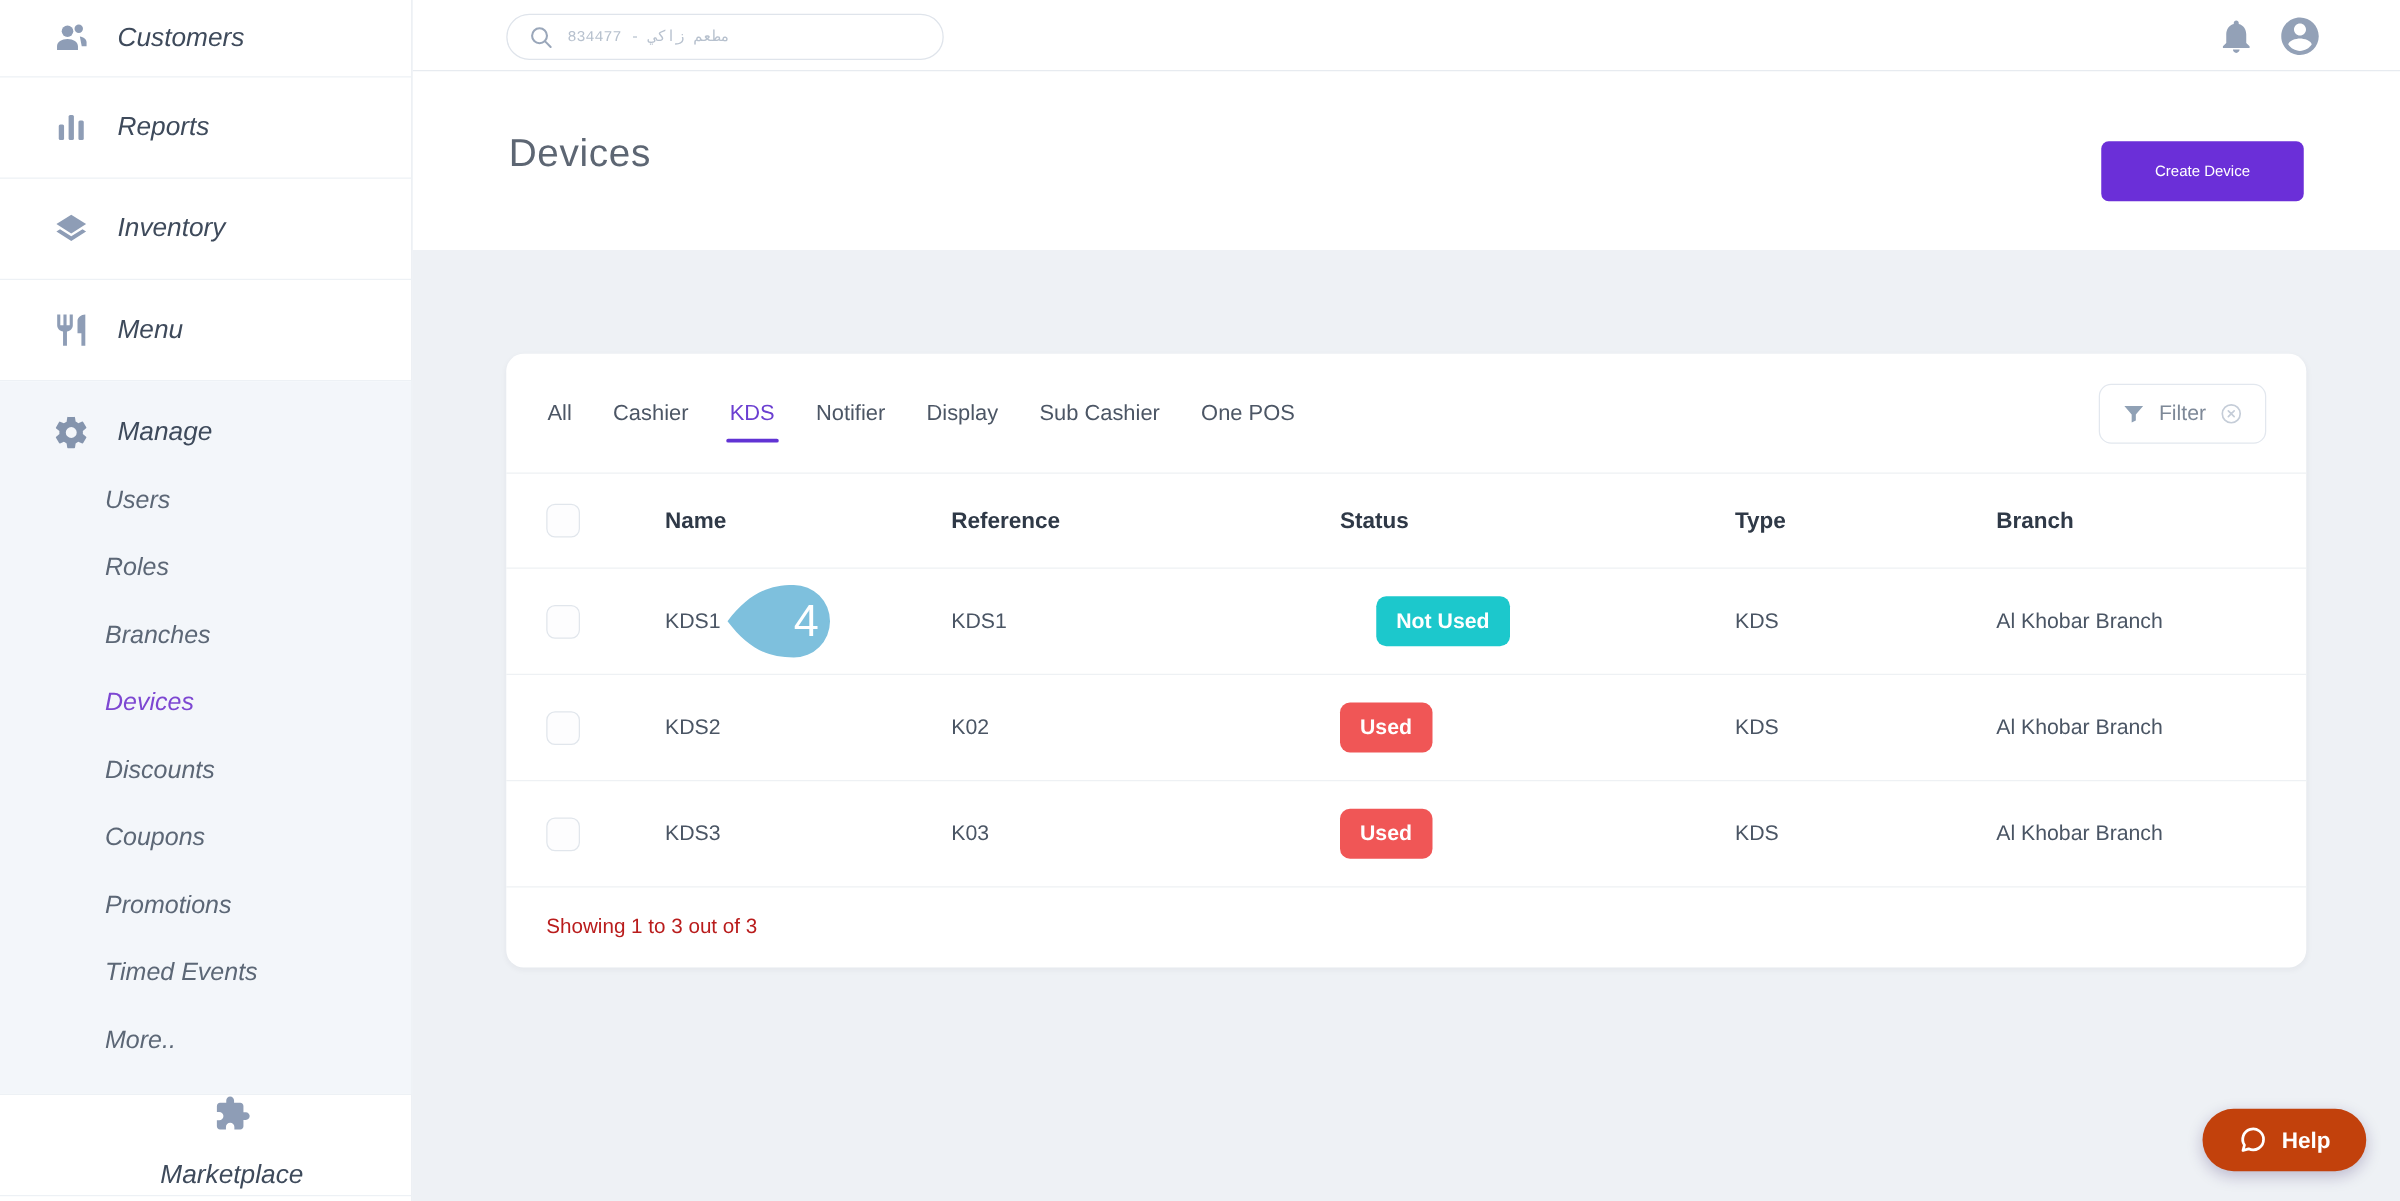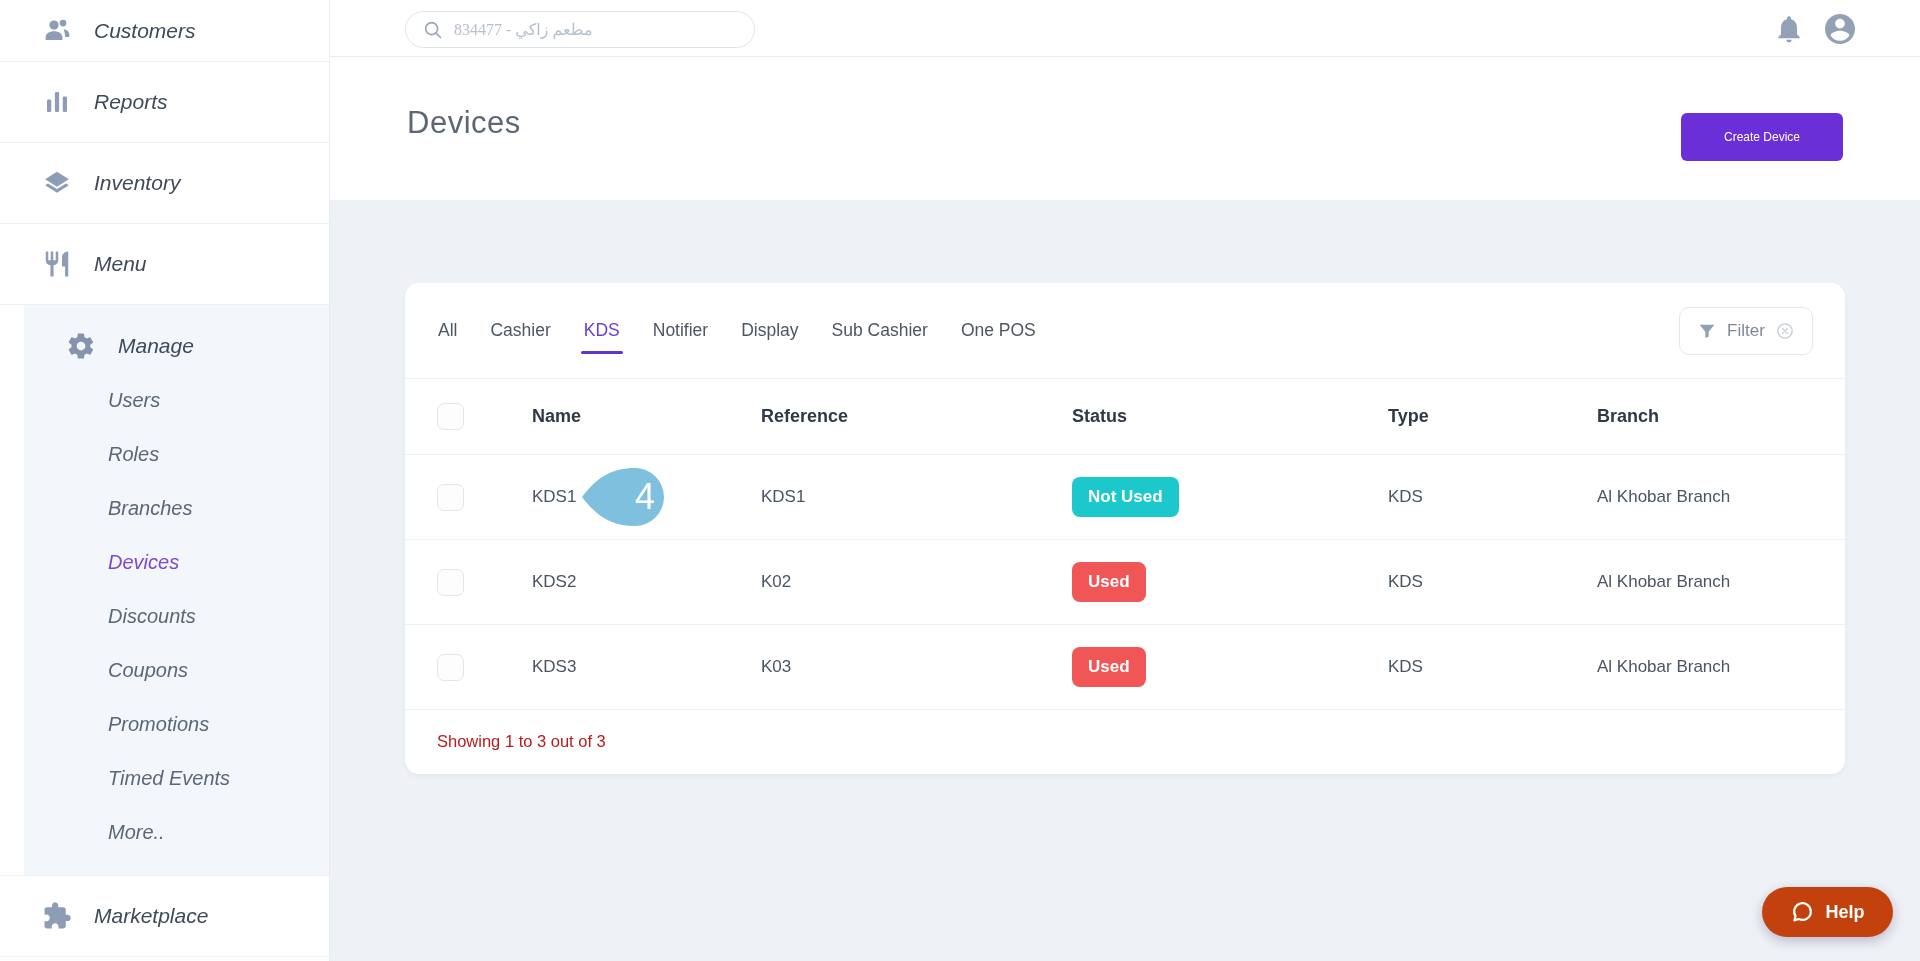--- a/index.html
+++ b/index.html
@@ -5,31 +5,31 @@
   * { margin:0; padding:0; box-sizing:border-box; }
   html,body { width:1920px; height:961px; overflow:hidden; }
   body { font-family:"Liberation Sans","DejaVu Sans",sans-serif; background:#eef1f5; position:relative; color:#3e4a5b; }
   svg { display:block; }
 
   
   .sidebar { position:absolute; left:0; top:0; width:330px; height:961px; background:#fff; border-right:1px solid #e8ecf1; z-index:3;font-style:italic; }
   .side-item { display:flex; align-items:center; gap:22px; padding-left:42px; height:81px; border-bottom:1px solid #edf1f5; font-size:21px; color:#3e4a5b; cursor:pointer; }
   .side-item.first { height:62px; }
   .side-icon { width:30px; height:30px; flex:0 0 30px; }
-  .manage-section { background:#f3f6fa; padding-bottom:16px;margin-left:24px; }
+  .manage-section { background:#f3f6fa; padding-bottom:16px; }
   .manage-head { display:flex; align-items:center; gap:22px; padding-left:42px; height:68px; padding-top:14px; font-size:21px; color:#3e4a5b; cursor:pointer; }
   .manage-child { display:block; height:54px; line-height:54px; padding-left:84px; font-size:20px; color:#5c6776; cursor:pointer; }
   .manage-child.active { color:#7d47d2; }
-  .side-item.marketplace { border-top:1px solid #edf1f5; height:82px; }
+  .side-item.marketplace { border-top:1px solid #edf1f5; height:82px;flex-direction:column; }
 
   
   .header-wrap { position:absolute; left:330px; top:0; width:1590px; height:200px; background:#fff; }
   .topbar { height:57px; border-bottom:1px solid #e7ebf0; position:relative; }
   .searchbox { position:absolute; left:75px; top:11px; width:350px; height:37px; border:1px solid #dfe4eb; border-radius:19px; background:#fff; display:flex; align-items:center; gap:10px; padding:0 16px; }
-  .searchbox input { border:none; outline:none; flex:1; font-size:16px; color:#4a5564; background:transparent; font-family:Liberation Serif, serif; direction:ltr; }
+  .searchbox input { border:none; outline:none; flex:1; font-size:12px; color:#4a5564; background:transparent; font-family:Liberation Mono, monospace; direction:ltr; }
   .searchbox input::placeholder { color:#b7c1ce; }
   .bell-btn { position:absolute; right:115px; top:13px; width:32px; height:32px; cursor:pointer; }
   .avatar-btn { position:absolute; right:62px; top:11px; width:36px; height:36px; cursor:pointer; }
   .page-head { position:relative; height:142px; }
   .page-title { position:absolute; left:77px; top:48px; font-size:31px; font-weight:400; color:#5d6673; letter-spacing:.5px; }
   .create-btn { position:absolute; right:77px; top:56px; width:162px; height:48px; background:#6b2fd8; color:#fff; font-size:12px; border:none; border-radius:6px; cursor:pointer; font-family:inherit; }
 
   
   .card { position:absolute; left:405px; top:283px; width:1440px; height:491px; background:#fff; border-radius:14px; box-shadow:0 2px 5px rgba(30,42,60,.05); z-index:2; }
   .tabs-row { display:flex; align-items:center; height:96px; padding:0 32px; border-bottom:1px solid #eef1f4; }
@@ -37,21 +37,21 @@
   .tab.active { color:#6b3fd1; }
   .tab.active::after { content:""; position:absolute; left:-2px; right:-2px; bottom:-7px; height:3px; background:#6133d4; border-radius:2px; }
   .filter-btn { margin-left:auto; width:134px; height:48px; border:1px solid #e2e7ee; border-radius:10px; background:#fff; display:flex; align-items:center; justify-content:center; gap:10px; cursor:pointer; }
   .filter-label { font-size:17px; color:#7e8998; }
 
   .tgrid { display:grid; grid-template-columns:71px 205px 287px 292px 185px 1fr; align-items:center; padding:0 32px;gap:24px; }
   .thead { height:76px; border-bottom:1px solid #eef1f4; font-weight:bold; font-size:18px; color:#2f3947; }
   .trow { height:85px; border-bottom:1px solid #eef1f4; font-size:17px; color:#4a5564; cursor:pointer; }
   .checkbox { width:27px; height:27px; border:1px solid #e1e6ec; border-radius:7px; background:#fdfdfe; cursor:pointer; }
   .badge { display:inline-block; height:40px; line-height:40px; padding:0 16px; border-radius:8px; color:#fff; font-weight:bold; font-size:17px; }
-  .badge.teal { background:#1cc8cc; }
+  .badge.teal { background:#1cc8cc;margin-left:29px; }
   .badge.red  { background:#f05656; }
   .tfoot { height:62px; display:flex; align-items:center; padding:0 32px; font-size:16.5px; color:#b91c1c; }
 
   
   .marker { position:absolute; left:580px; top:465px; width:97px; height:64px; z-index:6; }
   .marker-num { position:absolute; left:46px; top:50%; transform:translateY(-50%); width:38px; text-align:center; font-size:36px; color:#fff; }
   .help-btn { position:absolute; left:1762px; top:887px; width:131px; height:50px; border:none; border-radius:25px; background:#c2410c; color:#fff; display:flex; align-items:center; justify-content:center; gap:10px; font-size:18px; font-weight:bold; cursor:pointer; box-shadow:0 4px 12px rgba(40,20,90,.25); font-family:inherit; z-index:6; }
 </style>
 </head>
 <body>

